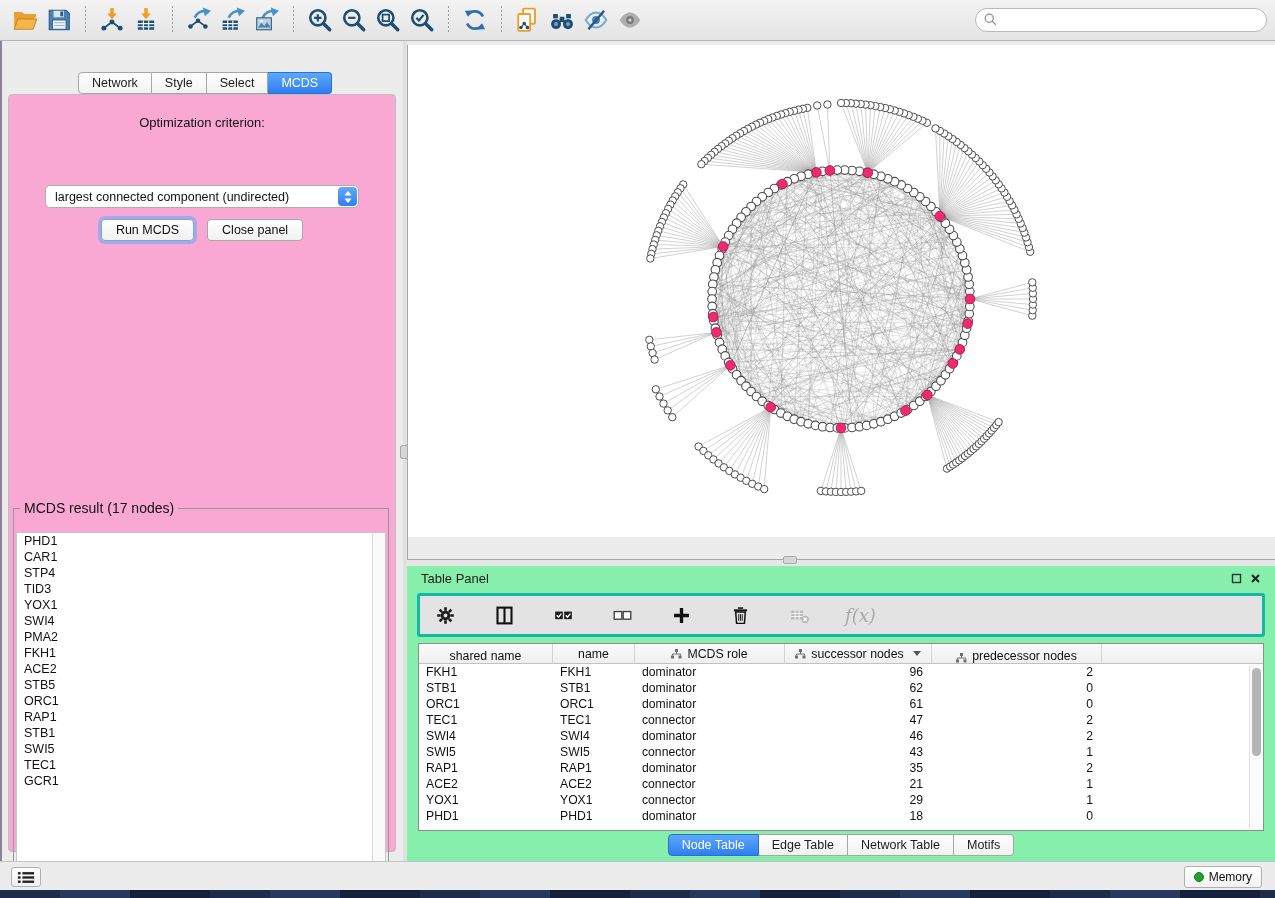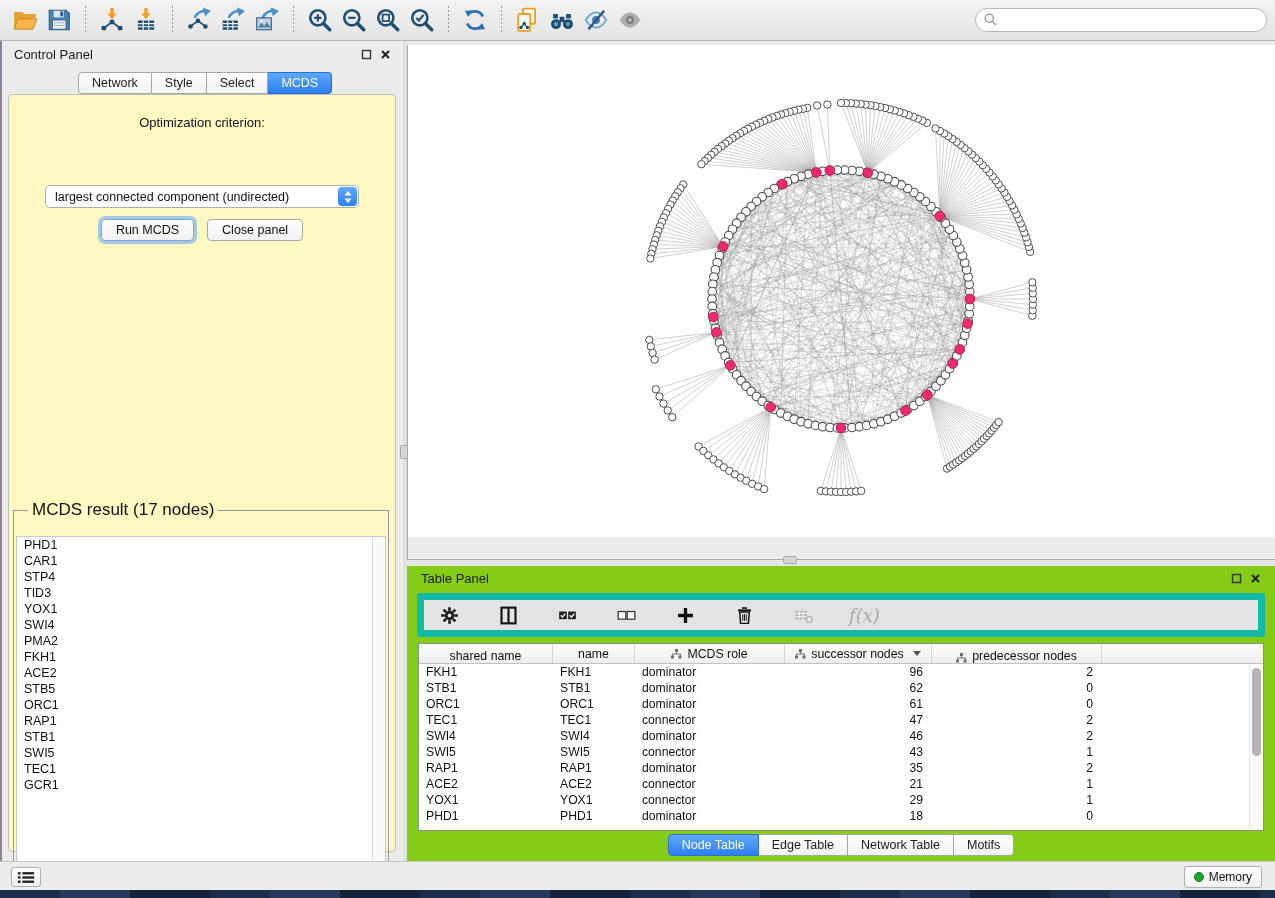--- a/index.html
+++ b/index.html
@@ -21,29 +21,29 @@
   
   .control-panel { position:absolute; left:2px; top:41px; width:401px; height:820px; background:#ececec; }
   .panel-header { position:absolute; left:0; top:0; width:100%; height:27px; display:flex; align-items:center; padding:0 12px; font-size:13px; color:#1b1b1b; }
   .ph-icons { margin-left:auto; display:flex; gap:8px; align-items:center; }
   .ph-icons svg { width:11px; height:11px; }
   .cp-tabs { position:absolute; left:76px; top:31px; height:22px; display:flex; }
   .seg { height:22px; padding:0 13px; font-size:12.5px; display:flex; align-items:center; background:linear-gradient(#ffffff,#f1f1f1); border:1px solid #a6a6a6; border-left:none; color:#1b1b1b; }
   .seg:first-child { border-left:1px solid #a6a6a6; border-radius:4px 0 0 4px; }
   .seg:last-child { border-radius:0 4px 4px 0; }
   .seg.sel { background:linear-gradient(#5ea8fb,#2f7ef2); border-color:#2a6fd4; color:#fff; }
-  .cp-content { position:absolute; left:6px; top:53px; width:388px; height:758px; background:#fef9c3; border:1px solid #bdbdbd; border-radius:4px; }
+  .cp-content { position:absolute; left:6px; top:53px; width:388px; height:758px; background:#f9a8d4; border:1px solid #bdbdbd; border-radius:4px; }
   .opt-label { text-align:center; margin-top:20px; font-size:13px; color:#111; }
   .dropdown { position:absolute; left:36px; top:90px; width:314px; height:23px; background:#fff; border:1px solid #aeaeae; border-radius:5px; font-size:12.5px; display:flex; align-items:center; padding-left:9px; color:#111; }
   .dd-step { position:absolute; right:1px; top:1px; width:19px; height:19px; border-radius:4px; background:linear-gradient(#62aafd,#2f7ef2); display:flex; align-items:center; justify-content:center; }
   .btn-row { position:absolute; left:0; top:124px; width:100%; display:flex; justify-content:center; gap:13px; }
   .mac-btn { height:22px; padding:0 14px; font-size:12.5px; font-family:inherit; background:linear-gradient(#ffffff,#f1f1f1); border:1px solid #a9a9a9; border-radius:4px; color:#111; }
   .mac-btn.focused { box-shadow:0 0 0 3px rgba(110,170,245,.6); border-color:#7aa8dd; }
   .result-box { position:absolute; left:4px; top:405px; width:376px; height:377px; border:1px solid #979797; }
-  .result-box legend { font-size:17px; margin-left:14px; padding:0 4px; color:#111; }
+  .result-box legend { font-size:14px; margin-left:6px; padding:0 4px; color:#111; }
   .result-inner { position:absolute; left:2px; right:2px; top:16px; bottom:2px; background:#fff; border:1px solid #c7c7c7; }
   .result-scroll { position:absolute; right:0; top:0; bottom:0; width:13px; background:#fafafa; border-left:1px solid #dcdcdc; }
   .list-item { font-size:12.5px; line-height:16px; padding-left:7px; color:#111; }
 
   
   .vsplit { position:absolute; left:403px; top:41px; width:4px; height:820px; background:#e0e0e0; }
   .vsplit-handle { position:absolute; left:-3px; top:404px; width:9px; height:14px; background:#d6d6d6; border:1px solid #aaa; border-radius:2px; }
   .hsplit { position:absolute; left:407px; top:560px; width:868px; height:6px; background:#e6e6e6; }
   .hsplit-handle { position:absolute; left:376px; top:-4px; width:14px; height:8px; background:#d6d6d6; border:1px solid #aaa; border-radius:2px; }
 
@@ -51,23 +51,23 @@
   .network-window { position:absolute; left:407px; top:45px; width:868px; height:515px; border-left:1px solid #a8a8a8; border-bottom:1px solid #a8a8a8; }
   .net-titlebar { position:relative; height:22px; background:linear-gradient(#ededed,#d7d7d7); border-bottom:1px solid #adadad; display:flex; align-items:center; justify-content:center; font-size:12.5px; color:#2e2e2e; }
   .lights { position:absolute; left:9px; top:4px; display:flex; gap:8px; }
   .light { width:13px; height:13px; border-radius:50%; }
   .light.r { background:#fb5c55; border:1px solid #e04139; }
   .light.y { background:#fdbd3f; border:1px solid #dfa023; }
   .light.g { background:#34c847; border:1px solid #23a331; }
   .net-canvas { position:relative; width:100%; height:492px; background:#fff; overflow:hidden; }
 
   
-  .table-panel { position:absolute; left:407px; top:566px; width:868px; height:295px; background:#84cc16; }
+  .table-panel { position:absolute; left:407px; top:566px; width:868px; height:295px; background:#86efac; }
   .tp-header { position:absolute; left:0; top:0; width:100%; height:24px; display:flex; align-items:center; padding:0 14px; font-size:13px; color:#1b1b1b; }
-  .tp-toolbar { position:absolute; left:10px; top:27px; width:848px; height:44px; background:#e3e3e3; border:7px solid #14b8a6; border-radius:3px; display:flex; align-items:center; padding:0 12px; gap:33px; }
+  .tp-toolbar { position:absolute; left:10px; top:27px; width:848px; height:44px; background:#e3e3e3; border:3px solid #14b8a6; border-radius:3px; display:flex; align-items:center; padding:0 12px; gap:33px; }
   .tp-toolbar .tool-btn { width:26px; height:26px; }
   .tp-toolbar .tool-btn svg { width:21px; height:21px; }
   .fx-label { font-family:"DejaVu Serif","Liberation Serif",serif; font-style:italic; font-size:18px; color:#a9a9a9; }
   .tbl { position:absolute; left:11px; top:77px; width:846px; height:188px; background:#fff; border:1px solid #8e8e8e; }
   .tbl-head { display:flex; height:20px; background:linear-gradient(#fbfbfb,#efefef); border-bottom:1px solid #c2c2c2; }
   .th { display:flex; align-items:center; justify-content:center; gap:5px; font-size:12.3px; color:#111; border-right:1px solid #d4d4d4; position:relative; }
   .th .sort { width:0; height:0; border-left:4px solid transparent; border-right:4px solid transparent; border-top:5px solid #555; margin-left:4px; }
   .tr { display:flex; height:16px; }
   .td { font-size:12.2px; line-height:16px; color:#111; white-space:nowrap; overflow:hidden; }
   .td.left { padding-left:7px; text-align:left; }
@@ -237,31 +237,20 @@
           <circle cx="10" cy="10" r="6.5" fill="none" stroke="#8e8e8e" stroke-width="2"></circle>
           <path d="M15 15l5 5" stroke="#8e8e8e" stroke-width="2" stroke-linecap="round"></path>
         </svg>
       <input type="text" placeholder="" style="">
     </div>
   </div>
 
   <div class="left-strip"></div>
 
   <div class="control-panel">
-    <div class="panel-header">
-      <span>Control Panel</span>
-      <span class="ph-icons">
-        <svg viewBox="0 0 11 11">
-            <rect x="1.5" y="1.5" width="8" height="8" fill="none" stroke="#333" stroke-width="1.4"></rect>
-          </svg>
-        <svg viewBox="0 0 11 11">
-            <path d="M2 2l7 7M9 2l-7 7" stroke="#222" stroke-width="2"></path>
-          </svg>
-      </span>
-    </div>
     <div class="cp-tabs" id="cp-tabs">
         <div class="seg">Network</div>
         <div class="seg">Style</div>
         <div class="seg">Select</div>
         <div class="seg sel">MCDS</div>
       </div>
     <div class="cp-content">
       <div class="opt-label">Optimization criterion:</div>
       <div class="dropdown">
         <span>largest connected component (undirected)</span>

